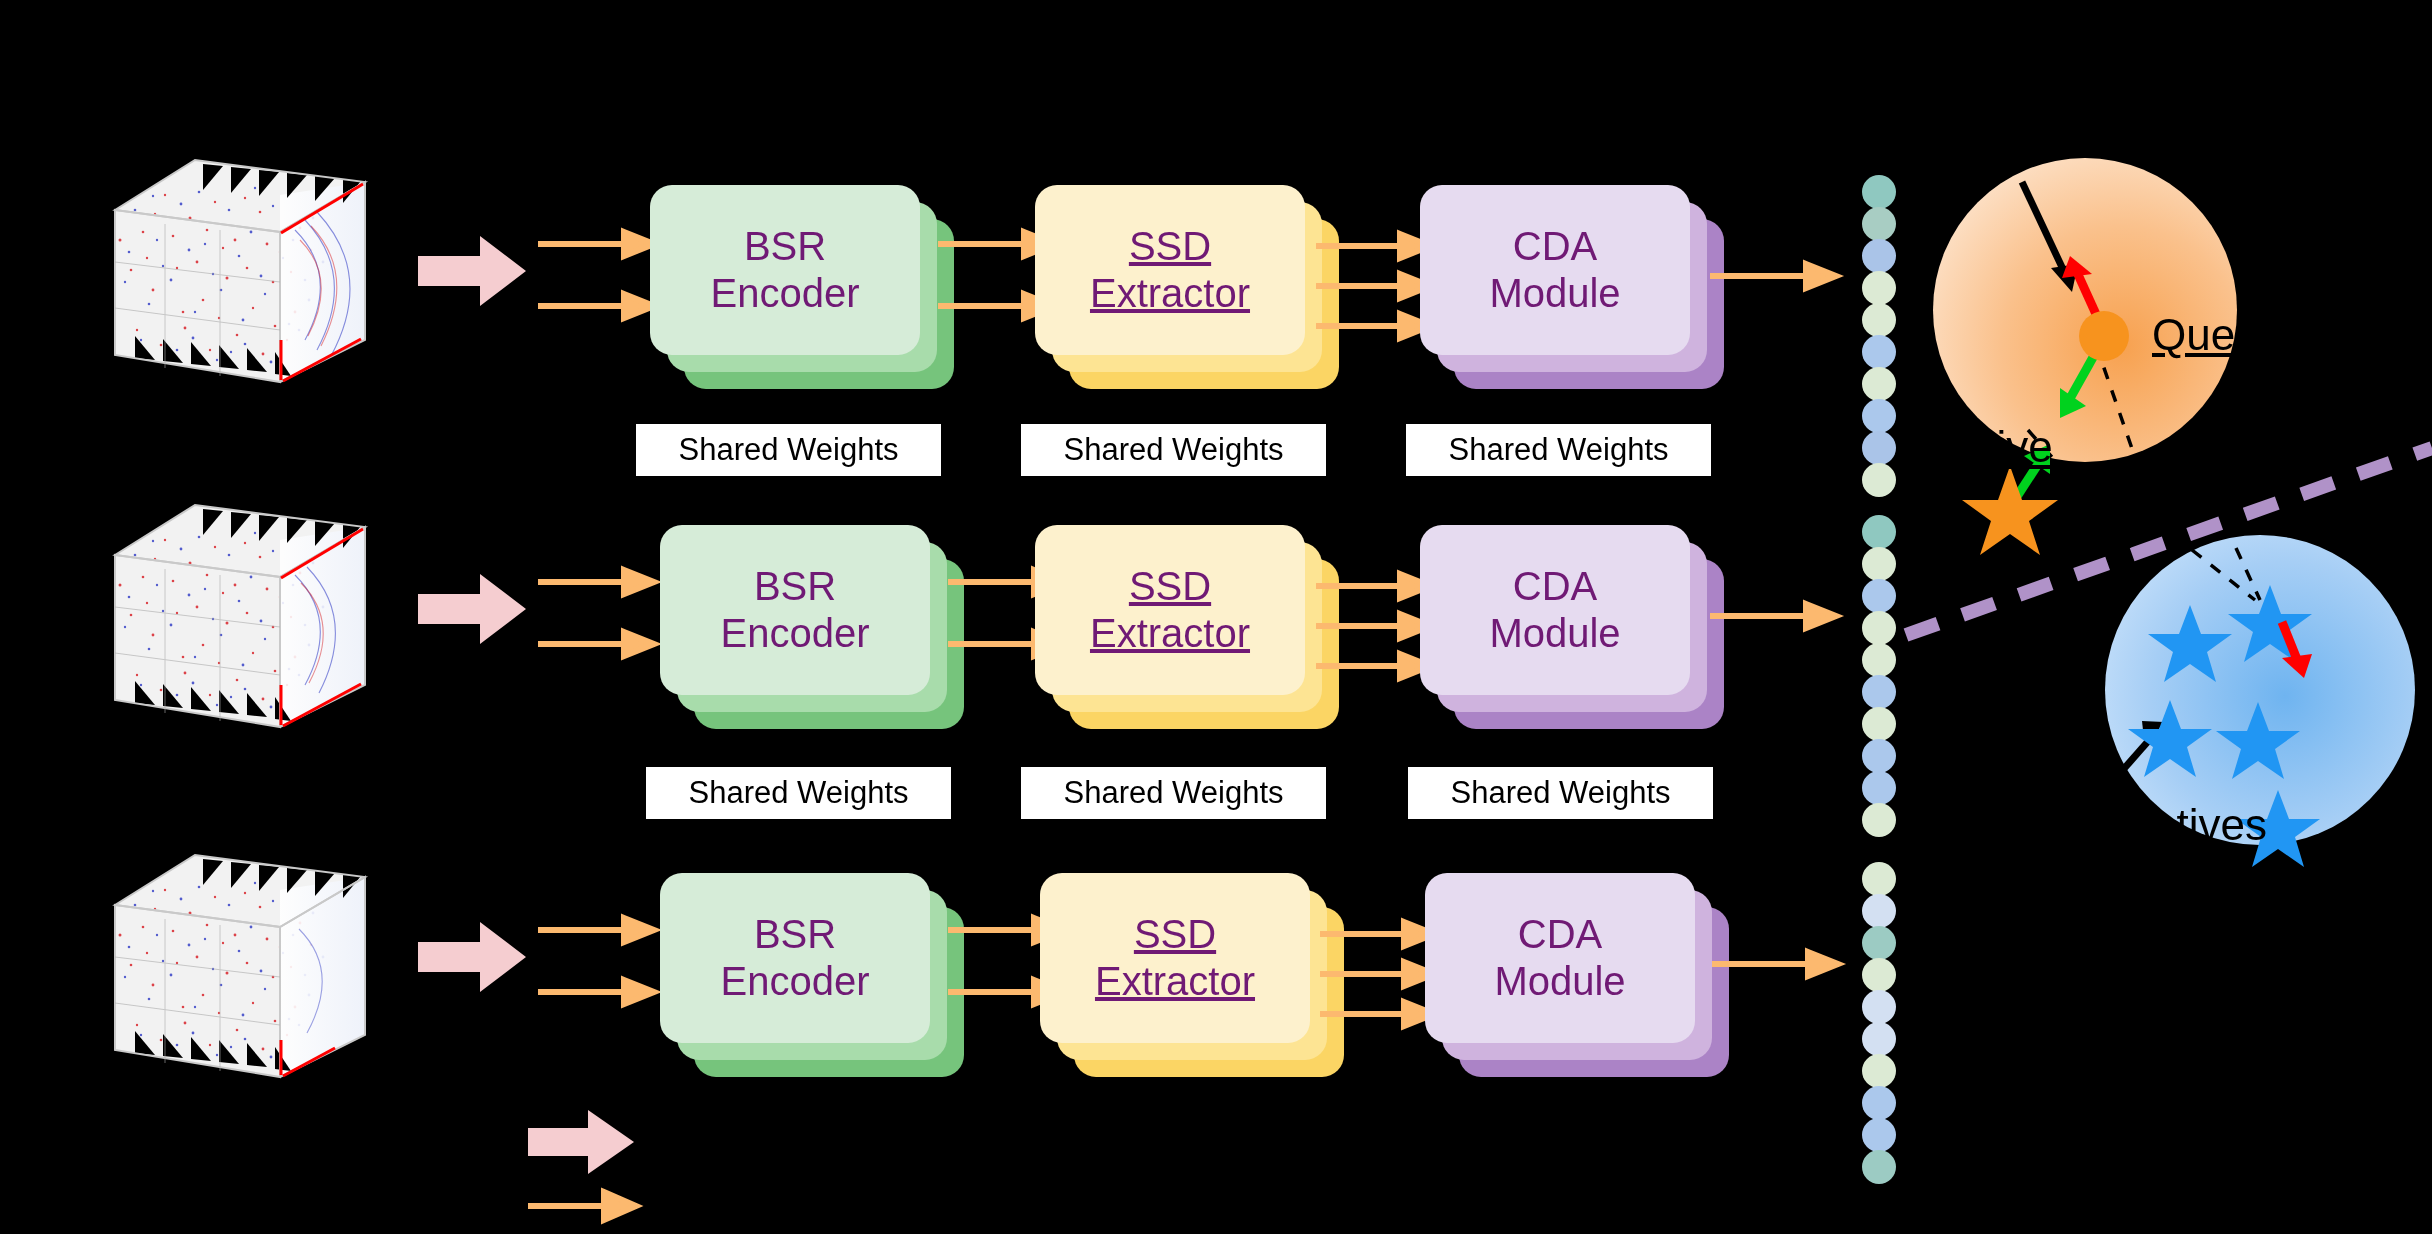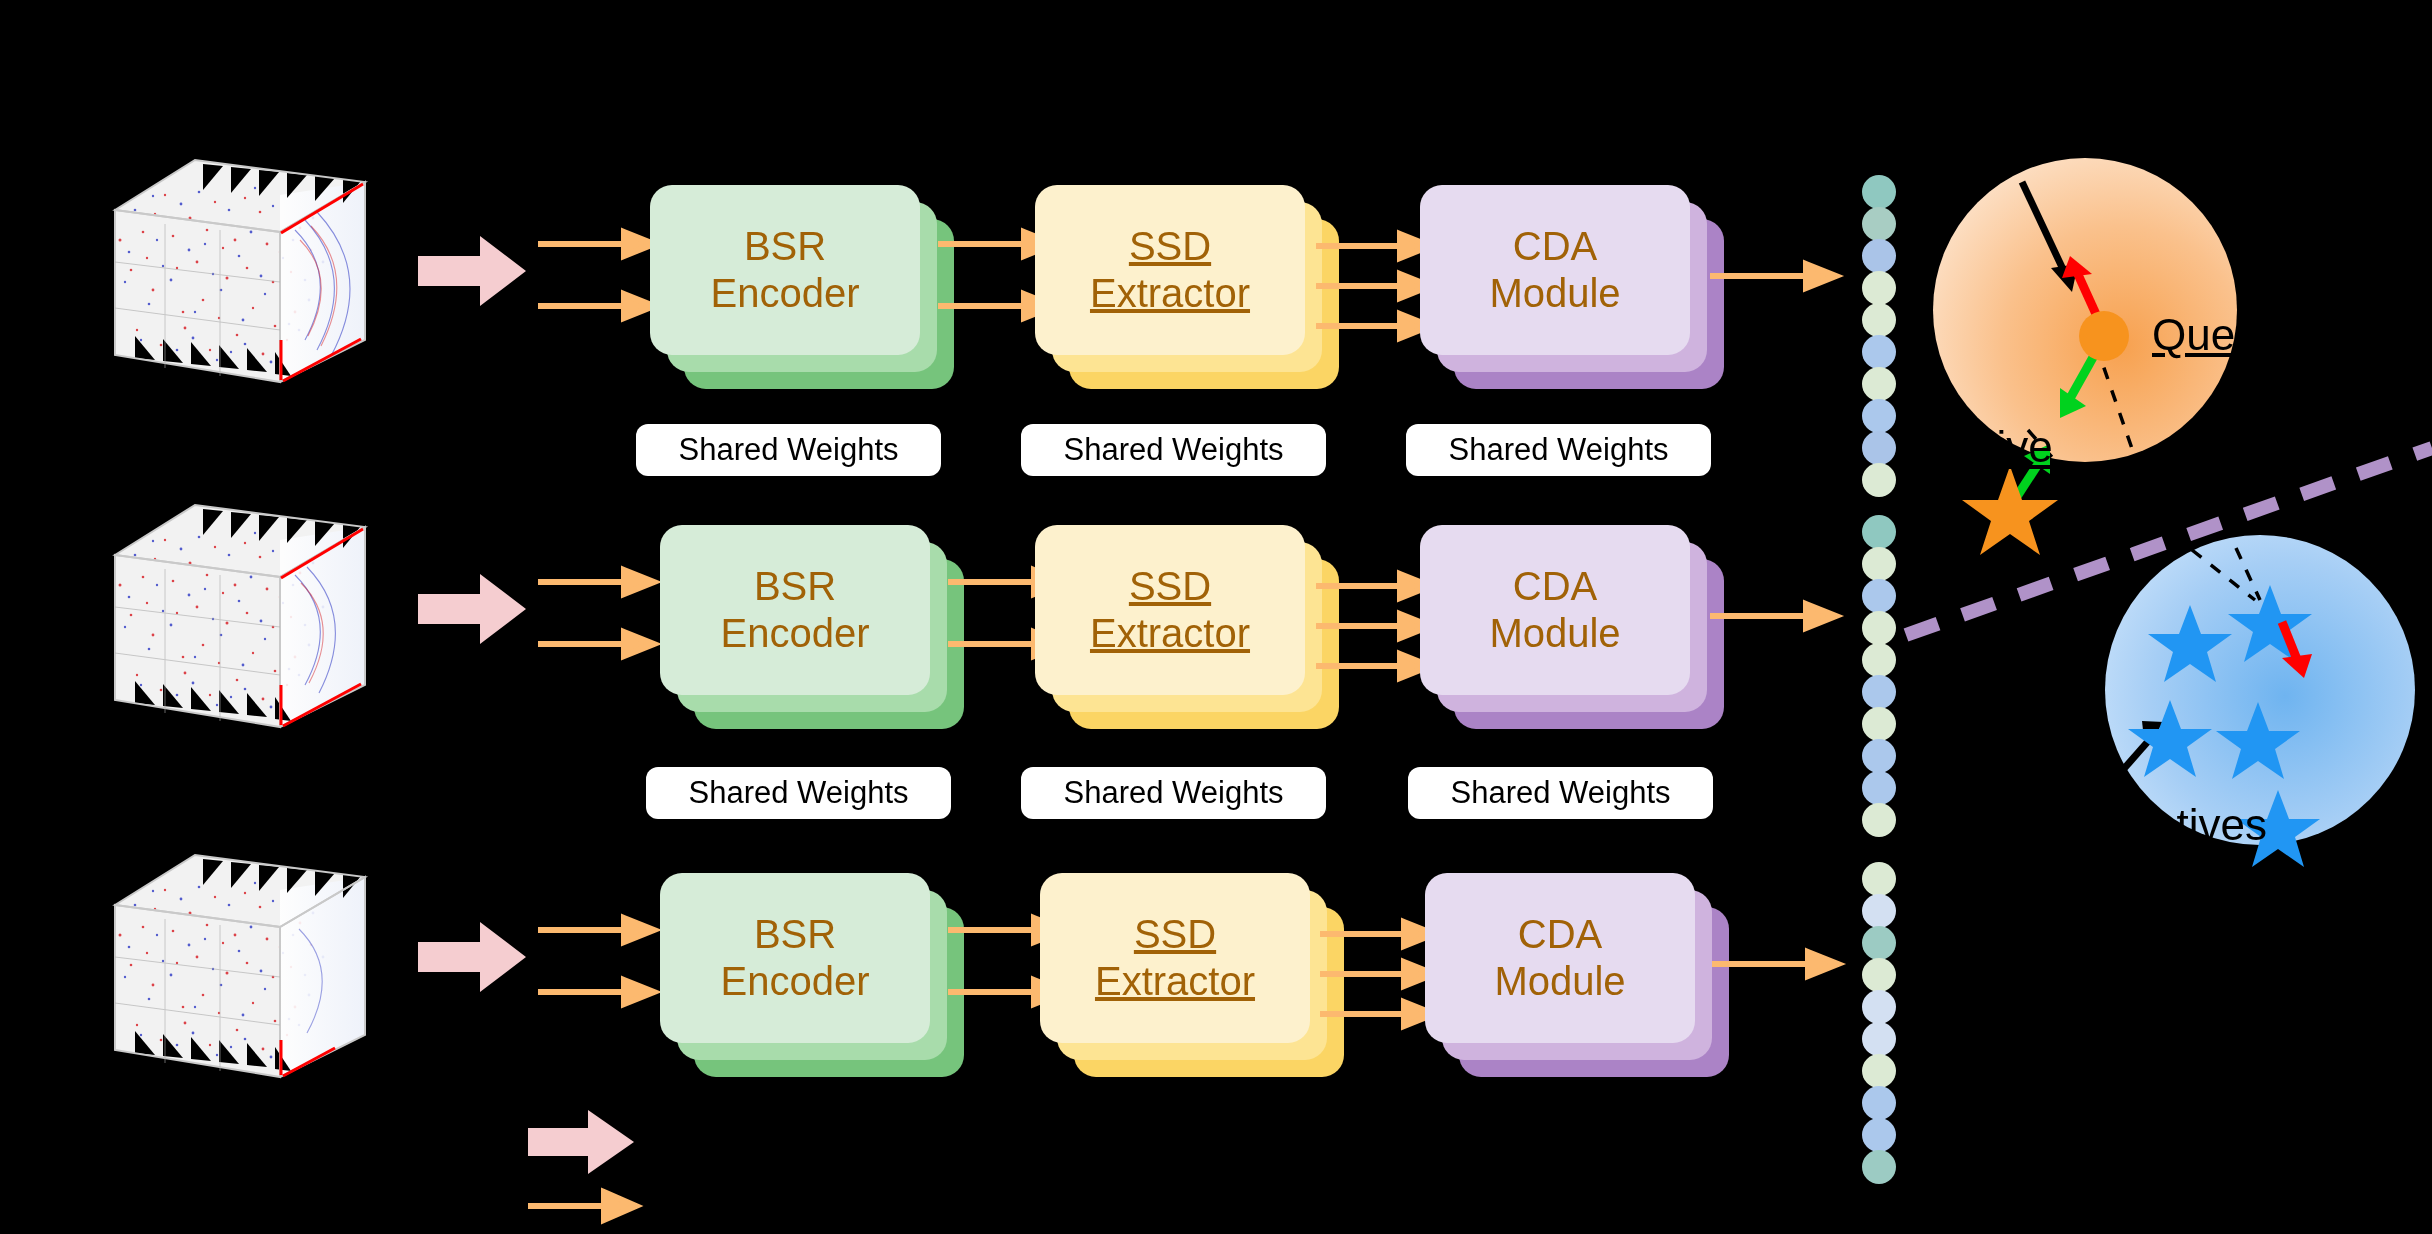--- a/index.html
+++ b/index.html
@@ -10,40 +10,40 @@
   .volume{position:absolute;width:290px;height:250px;}
   .vol-svg{position:absolute;left:0;top:0;width:290px;height:250px;}
 
   
   .module{position:absolute;}
   .mod-l2,.mod-l1,.mod-face{position:absolute;border-radius:22px;}
   .mod-l2{left:34px;top:34px;width:270px;height:170px;}
   .mod-l1{left:17px;top:17px;width:270px;height:170px;}
   .mod-face{left:0;top:0;width:270px;height:170px;
             display:flex;flex-direction:column;align-items:center;justify-content:center;
-            color:#a16207;font-size:40px;line-height:1.18;text-align:center;}
+            color:#701a75;font-size:40px;line-height:1.18;text-align:center;}
   .mod-face span{display:block;}
 
   
   .m-green .mod-l2{background:#76c47c;}
   .m-green .mod-l1{background:#a8dcab;}
   .m-green .mod-face{background:#d6ecd8;}
   
   .m-yellow .mod-l2{background:#fbd564;}
   .m-yellow .mod-l1{background:#fde493;}
   .m-yellow .mod-face{background:#fdf1cd;text-decoration:underline;}
   
   .m-purple .mod-l2{background:#ab83c6;}
   .m-purple .mod-l1{background:#cfb3de;}
   .m-purple .mod-face{background:#e6dbf0;text-align:center;}
 
   
   .shared{position:absolute;background:#fff;color:#000;
           font-size:31px;height:52px;line-height:52px;text-align:center;
-          border-radius:12px;white-space:nowrap;}
+          border-radius:0;white-space:nowrap;}
 
   
   .arrowsvg{position:absolute;overflow:visible;}
 
   
   .embcol{position:absolute;display:flex;flex-direction:column;align-items:center;}
   .embdot{width:34px;height:34px;border-radius:50%;margin-bottom:-2px;}
 
   
   .fspace{position:absolute;left:1900px;top:130px;width:532px;height:790px;}

